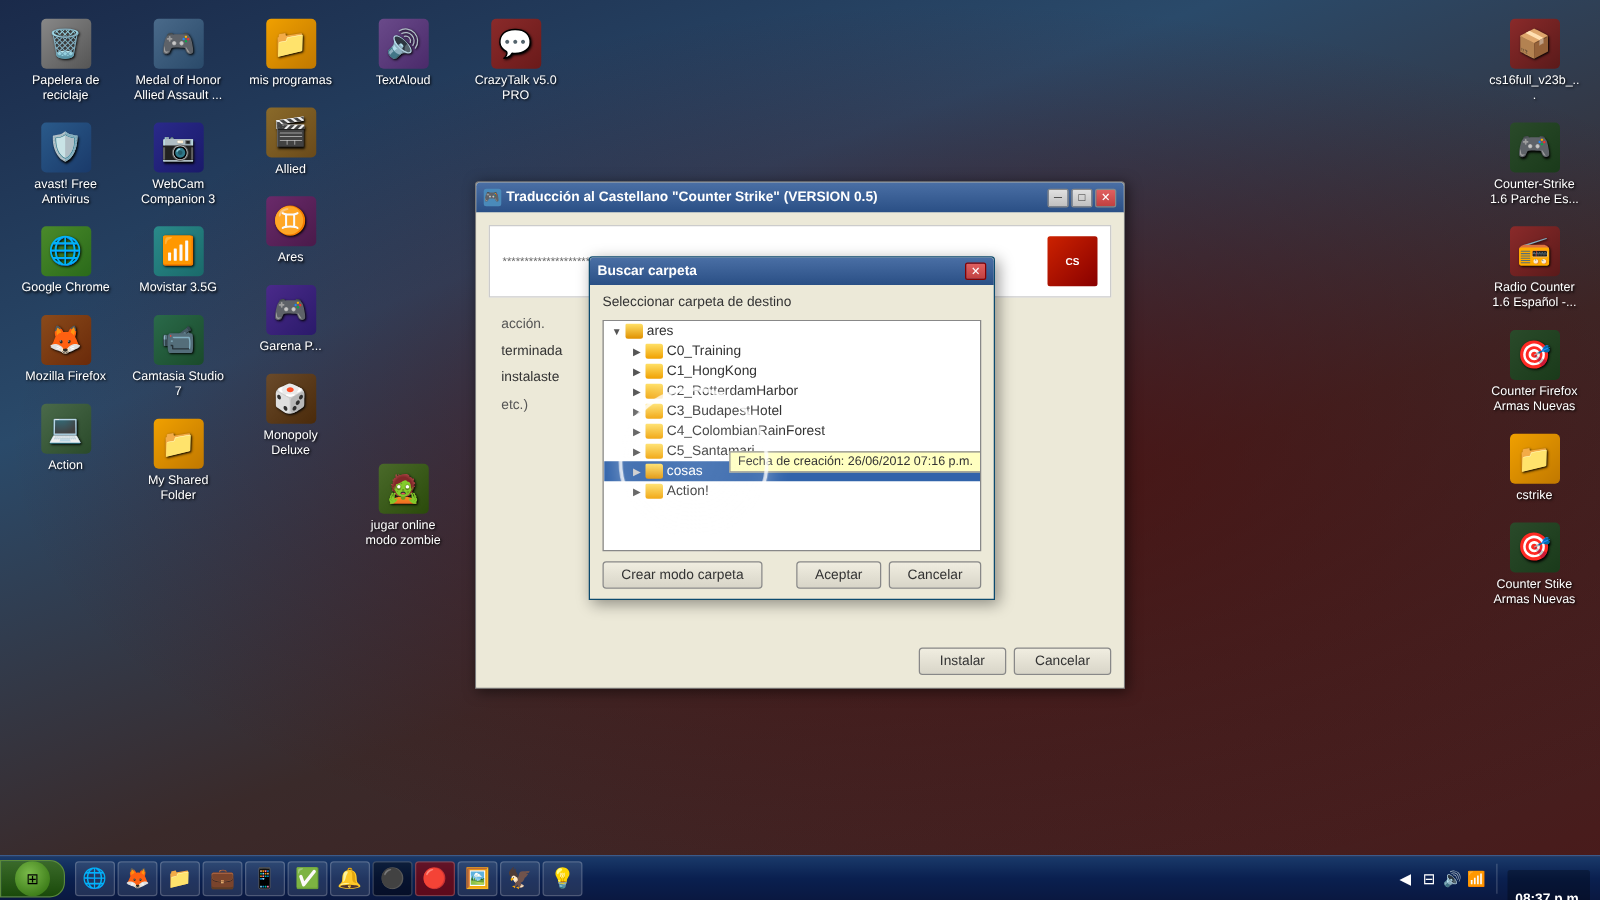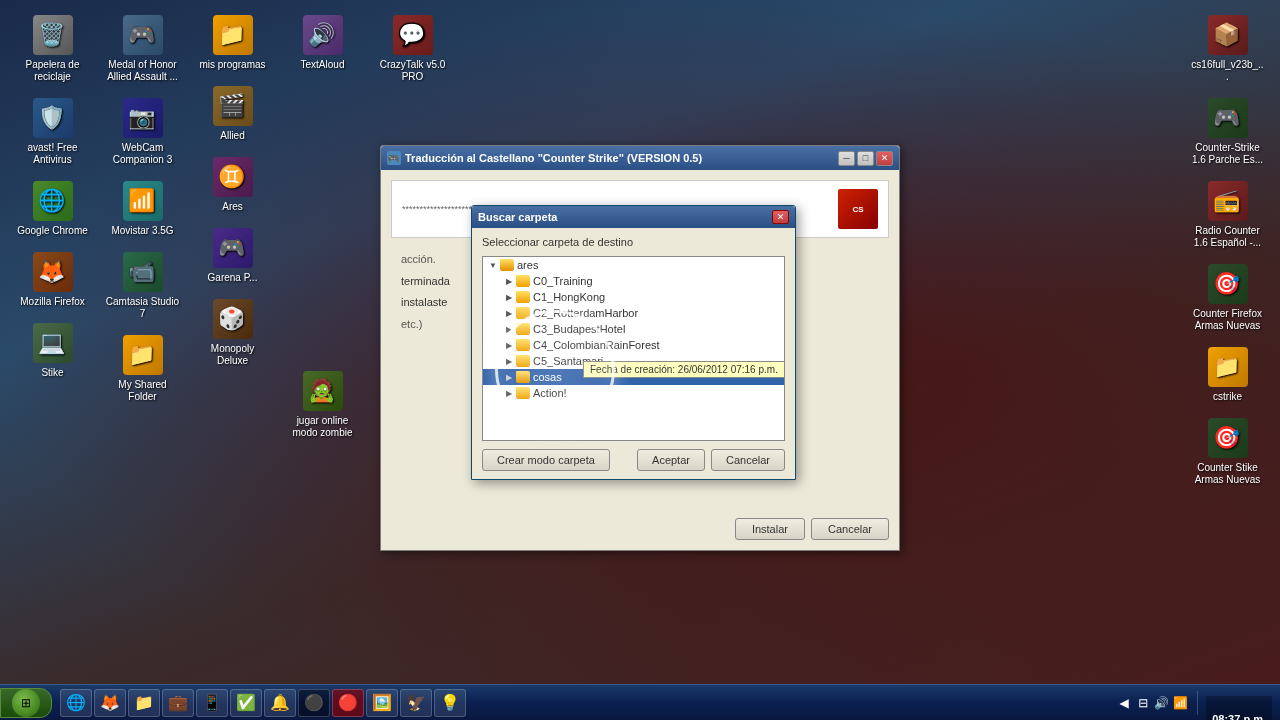--- a/index.html
+++ b/index.html
@@ -485,21 +485,21 @@
       <div class="desktop-icon">
         <div class="icon-img icon-chrome">🌐</div>
         <div class="icon-label">Google Chrome</div>
       </div>
       <div class="desktop-icon">
         <div class="icon-img icon-firefox">🦊</div>
         <div class="icon-label">Mozilla Firefox</div>
       </div>
       <div class="desktop-icon">
         <div class="icon-img icon-equipo">💻</div>
-        <div class="icon-label">Stike</div>
+        <div class="icon-label">Action</div>
       </div>
     </div>
 
     <div style="display:flex; flex-direction:column; gap:5px; margin-right:5px;">
       <div class="desktop-icon">
         <div class="icon-img icon-game">🎮</div>
         <div class="icon-label">Medal of Honor Allied Assault ...</div>
       </div>
       <div class="desktop-icon">
         <div class="icon-img icon-webcam">📷</div>

